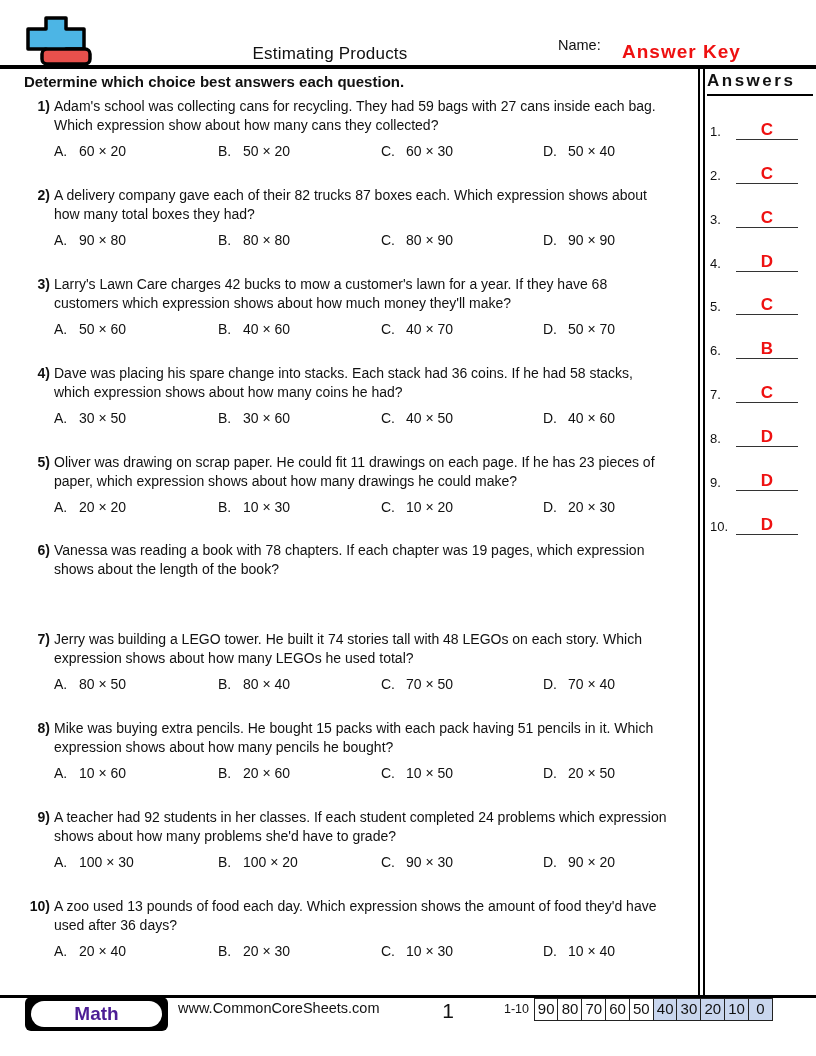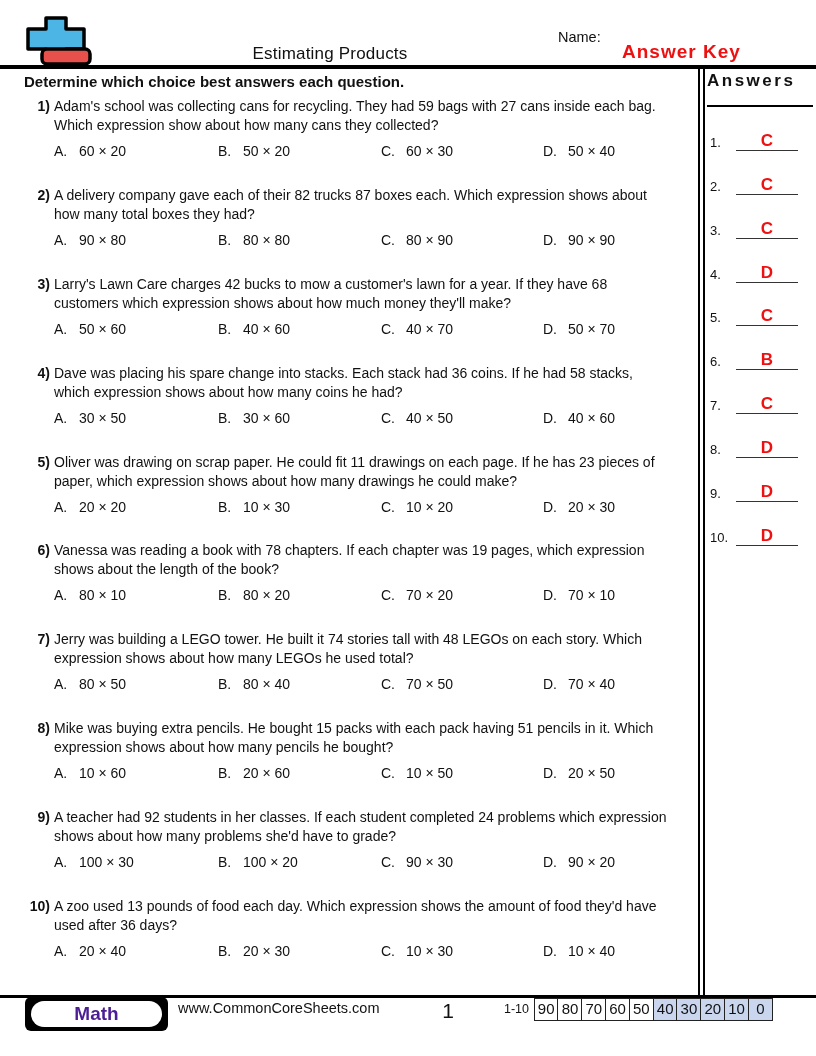--- a/index.html
+++ b/index.html
@@ -13,21 +13,21 @@
   html,body{background:#fff;}
   body{
     width:816px;height:1056px;position:relative;overflow:hidden;
     font-family:"Liberation Sans",sans-serif;color:var(--ink);
   }
 
   
   .logo{position:absolute;left:26px;top:16px;width:72px;height:52px;}
   .header-title{position:absolute;left:180px;top:44px;width:300px;text-align:center;
     font-size:17px;letter-spacing:.2px;}
-  .name-label{position:absolute;left:558px;top:29px;font-size:14.5px;}
+  .name-label{position:absolute;left:558px;top:37px;font-size:14.5px;}
   .name-value{position:absolute;left:622px;top:41px;font-size:19px;font-weight:bold;
     color:var(--red);letter-spacing:1px;}
   .header-rule{position:absolute;left:0;top:65px;width:816px;height:3.5px;background:#000;}
   .instruction{position:absolute;left:24px;top:73px;font-size:15px;font-weight:bold;}
 
   
   .questions{position:absolute;left:16px;top:97px;width:680px;}
   .question{height:88.9px;display:flex;}
   .q-num{width:34px;flex:none;text-align:right;font-weight:bold;font-size:14px;line-height:19px;}
   .q-body{margin-left:4px;flex:1;}
@@ -38,21 +38,21 @@
   .choice:nth-child(2){left:164px;}
   .choice:nth-child(3){left:327px;}
   .choice:nth-child(4){left:489px;}
   .c-label{display:inline-block;min-width:25px;}
 
   
   .v-divider{position:absolute;left:698px;top:66px;width:7px;height:931px;
     border-left:2px solid #000;border-right:2px solid #000;}
   .answers-panel{position:absolute;left:706px;top:68px;width:108px;}
   .answers-header{margin:3px 1px 0 1px;font-size:17px;font-weight:bold;letter-spacing:2.5px;
-    border-bottom:2.5px solid #000;padding-bottom:14px;}
+    border-bottom:2.5px solid #000;padding-bottom:3px;}
   .ans-item{height:43.9px;display:flex;align-items:flex-end;padding-left:4px;}
   .ans-num{font-size:13px;width:26px;flex:none;line-height:17px;}
   .ans-line{width:62px;border-bottom:1.5px solid #333;text-align:center;}
   .ans-letter{color:var(--red);font-weight:bold;font-size:17px;line-height:19px;}
 
   
   .footer-rule{position:absolute;left:0;top:995px;width:816px;height:2.5px;background:#000;}
   .math-badge{position:absolute;left:25px;top:997px;width:143px;height:34px;background:#000;border-radius:6px;}
   .math-badge-pill{position:absolute;left:6px;right:6px;top:4px;bottom:4px;background:#fff;border-radius:16px;
     display:flex;align-items:center;justify-content:center;font-weight:bold;font-size:19px;color:#4c1d95;}
@@ -142,26 +142,20 @@
         <span class="choice"><span class="c-label">C.</span><span>10 × 20</span></span>
         <span class="choice"><span class="c-label">D.</span><span>20 × 30</span></span>
       </div>
     </div>
   </div>
 
   <div class="question">
     <div class="q-num">6)</div>
     <div class="q-body">
       <div class="q-text">Vanessa was reading a book with 78 chapters. If each chapter was 19 pages, which expression shows about the length of the book?</div>
-      <div class="q-choices">
-        <span class="choice"><span class="c-label">A.</span><span>80 × 10</span></span>
-        <span class="choice"><span class="c-label">B.</span><span>80 × 20</span></span>
-        <span class="choice"><span class="c-label">C.</span><span>70 × 20</span></span>
-        <span class="choice"><span class="c-label">D.</span><span>70 × 10</span></span>
-      </div>
     </div>
   </div>
 
   <div class="question">
     <div class="q-num">7)</div>
     <div class="q-body">
       <div class="q-text">Jerry was building a LEGO tower. He built it 74 stories tall with 48 LEGOs on each story. Which expression shows about how many LEGOs he used total?</div>
       <div class="q-choices">
         <span class="choice"><span class="c-label">A.</span><span>80 × 50</span></span>
         <span class="choice"><span class="c-label">B.</span><span>80 × 40</span></span>

